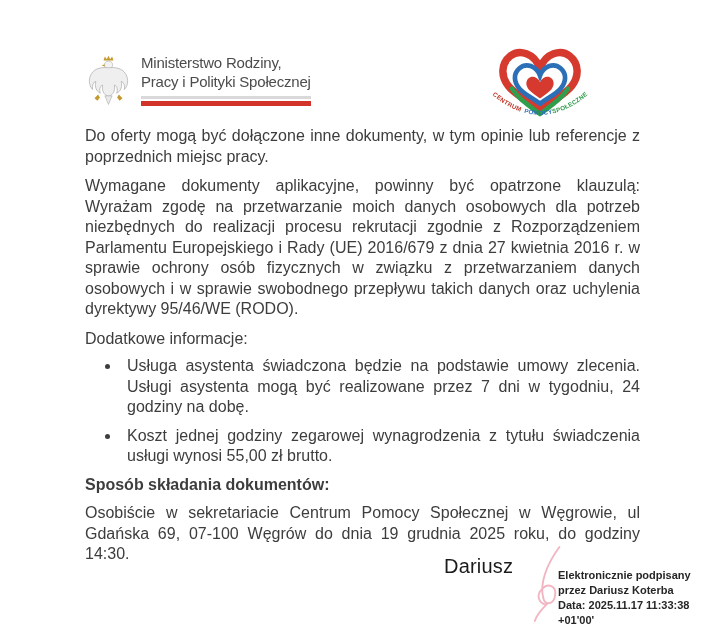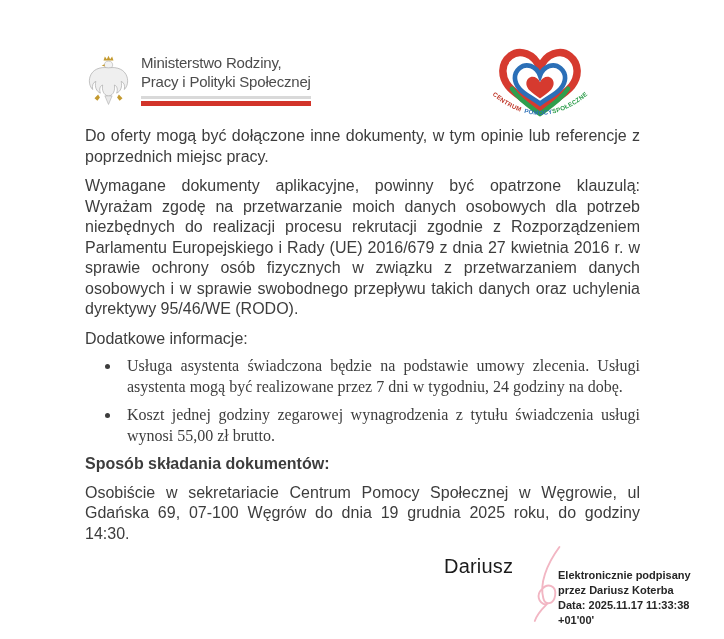--- a/index.html
+++ b/index.html
@@ -53,21 +53,20 @@
     line-height: 20.5px;
     color: #3d3d3d;
     text-align: justify;
   }
   .content p { margin: 0 0 9px 0; }
   .content p.heading-regular { margin-bottom: 7px; text-align: left; }
   .content p.heading-bold { font-weight: bold; margin-bottom: 8px; text-align: left; }
   .content ul {
     margin: 0 0 8px 0;
     padding-left: 36px;
-    font-family: Liberation Serif, serif;
   }
   .content li {
     padding-left: 6px;
     margin-bottom: 8px;
   }
 
   
   .signature-block { position: absolute; left: 0; top: 0; }
   .sig-name {
     position: absolute;

